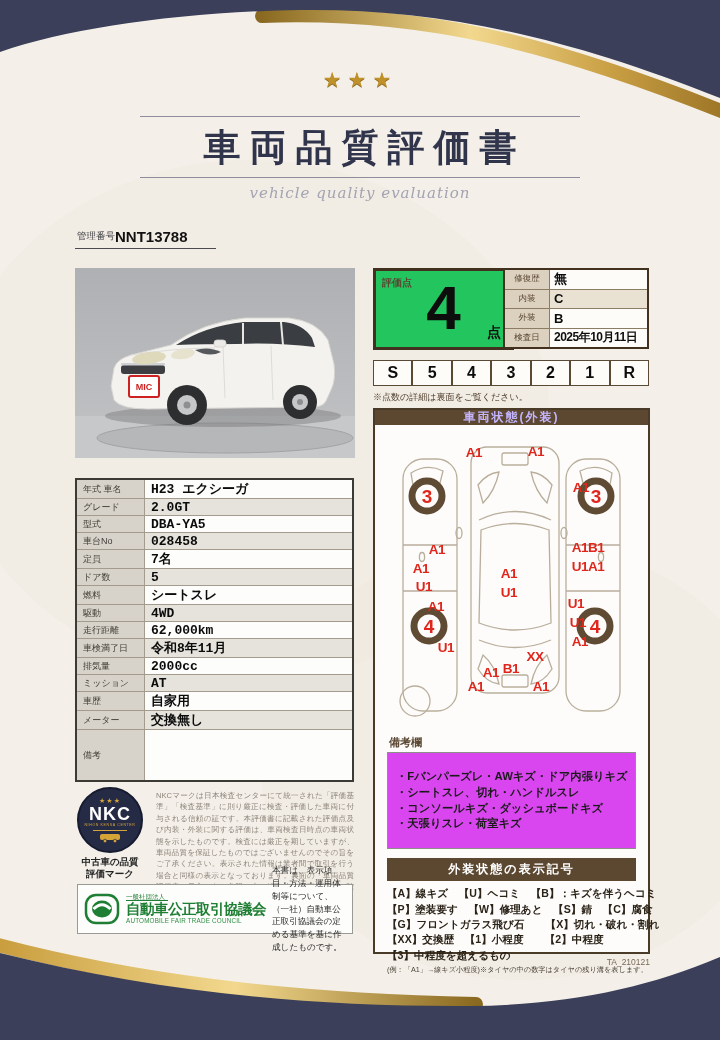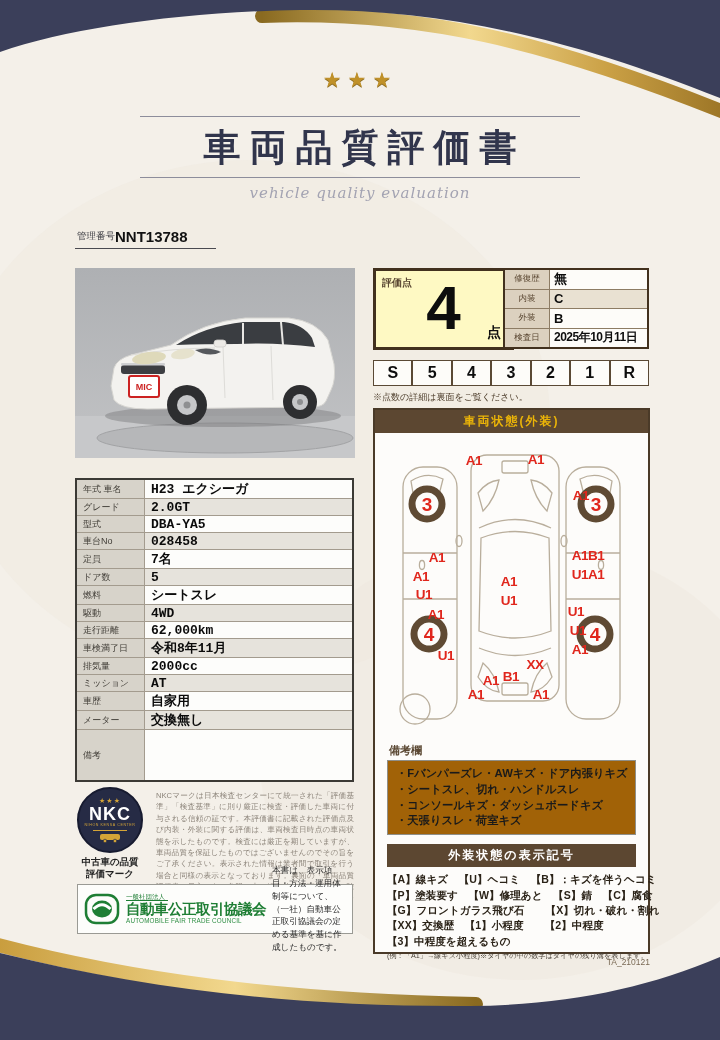--- a/index.html
+++ b/index.html
@@ -17,21 +17,21 @@
   #subtitle{font-family:"DejaVu Serif",serif;font-style:italic;font-size:15px;
      color:#a3a3b2;letter-spacing:1px;margin-top:6px;}
   
   #meta{left:75px;top:226px;width:430px;z-index:2;display:flex;gap:28px;}
   .meta-group{border-bottom:1.6px solid #4a4a50;padding:2px 6px 3px 2px;display:flex;align-items:flex-end;}
   .meta-label{font-size:9.5px;color:#3c3c42;padding-bottom:2px;white-space:nowrap;}
   .meta-value{font-size:15px;font-weight:700;color:#111;white-space:nowrap;min-width:95px;}
   
   #photo{left:75px;top:268px;width:280px;height:190px;z-index:2;}
   
-  #score-box{left:373px;top:268px;width:141px;height:82px;z-index:2;background:#fef9c3;
+  #score-box{left:373px;top:268px;width:141px;height:82px;z-index:2;background:#22c55e;
      border:3px solid #42311e;box-sizing:border-box;position:absolute;}
   #score-label{position:absolute;left:6px;top:5px;font-size:10px;font-weight:700;color:#5a4732;}
   #score-value{position:absolute;left:0;top:-4px;width:100%;text-align:center;
      font-size:62px;font-weight:800;color:#0d0d0d;line-height:82px;}
   #score-unit{position:absolute;right:10px;bottom:5px;font-size:14px;font-weight:800;color:#0d0d0d;}
   #detail-table{left:503px;top:268px;width:146px;z-index:2;border-collapse:collapse;position:absolute;
      border:2px solid #42311e;background:#fdfcf9;}
   #detail-table td{border:1px solid #8d7c64;height:18.5px;padding:0 4px;}
   #detail-table td.lbl{width:36px;background:#dcd1bf;font-size:8.5px;color:#5a4732;text-align:center;}
   #detail-table td.val{font-size:13px;font-weight:700;color:#0d0d0d;}
@@ -68,33 +68,33 @@
   #aftc-box{left:77px;top:884px;width:276px;height:50px;z-index:2;background:#fdfdfb;
      border:1px solid #9a9a94;box-sizing:border-box;display:flex;align-items:center;padding:4px 6px;gap:6px;}
   #aftc-org{display:flex;flex-direction:column;line-height:1.05;}
   #aftc-org .s{font-size:6.5px;color:#1e7e34;border-bottom:0.5px solid #1e7e34;width:42px;margin-bottom:1px;}
   #aftc-org .n{font-size:14.5px;font-weight:800;color:#1e7e34;letter-spacing:-0.5px;white-space:nowrap;}
   #aftc-org .e{font-size:6.3px;color:#2e8e44;letter-spacing:0.2px;white-space:nowrap;}
   #aftc-text{font-size:8.6px;color:#2c2c2c;line-height:1.5;flex:1;}
   
   #panel{left:373px;top:408px;width:277px;height:546px;z-index:2;background:#fdfcfa;
      border:2px solid #4a3a28;box-sizing:border-box;position:absolute;display:flex;flex-direction:column;}
-  #panel-header{height:23px;background:#5c4731;color:#eab308;font-size:12px;font-weight:700;
+  #panel-header{height:15px;background:#5c4731;color:#c4b5fd;font-size:12px;font-weight:700;
      letter-spacing:2px;display:flex;align-items:center;justify-content:center;flex:none;}
   #diagram{position:relative;width:273px;height:308px;flex:none;}
   #diagram svg{position:absolute;left:0;top:0;}
   #marks-layer{position:absolute;left:0;top:0;width:273px;height:308px;}
   .mark{position:absolute;transform:translate(-50%,-50%);color:#e0261c;font-weight:800;
      font-size:13.5px;white-space:nowrap;letter-spacing:-0.5px;}
   .ring{position:absolute;transform:translate(-50%,-50%);width:37px;height:37px;border-radius:50%;
      border:7px solid #5f4a33;background:#fdfcfa;box-sizing:border-box;
      display:flex;align-items:center;justify-content:center;
      color:#e0261c;font-weight:800;font-size:19px;}
   #remarks-title{margin:2px 0 2px 14px;font-size:11px;font-weight:700;color:#5a4732;flex:none;}
-  #remarks-box{margin:0 12px;border:1px solid #8f8f89;background:#a16207;padding:5px 8px;flex:none;}
+  #remarks-box{margin:0 12px;border:1px solid #8f8f89;background:#d946ef;padding:16px 8px;flex:none;}
   #remarks-box .line{font-size:11.3px;font-weight:600;color:#1a1a1a;line-height:1.4;white-space:nowrap;}
   #legend-bar{margin:9px 12px 0 12px;background:#5c4731;color:#fff;font-size:12px;font-weight:700;
      letter-spacing:2px;text-align:center;padding:3px 0;flex:none;}
   #legend-lines{margin:5px 12px 0 12px;flex:none;}
   #legend-lines .line{font-size:10.6px;font-weight:700;color:#2b2318;line-height:1.45;white-space:nowrap;}
   #legend-note{margin:2px 12px;font-size:7.2px;color:#4a4238;flex:none;white-space:nowrap;}
   #doc-code{left:555px;top:957px;width:95px;text-align:right;font-size:8.5px;color:#7a6a55;z-index:2;}
 </style>
 </head>
 <body>

